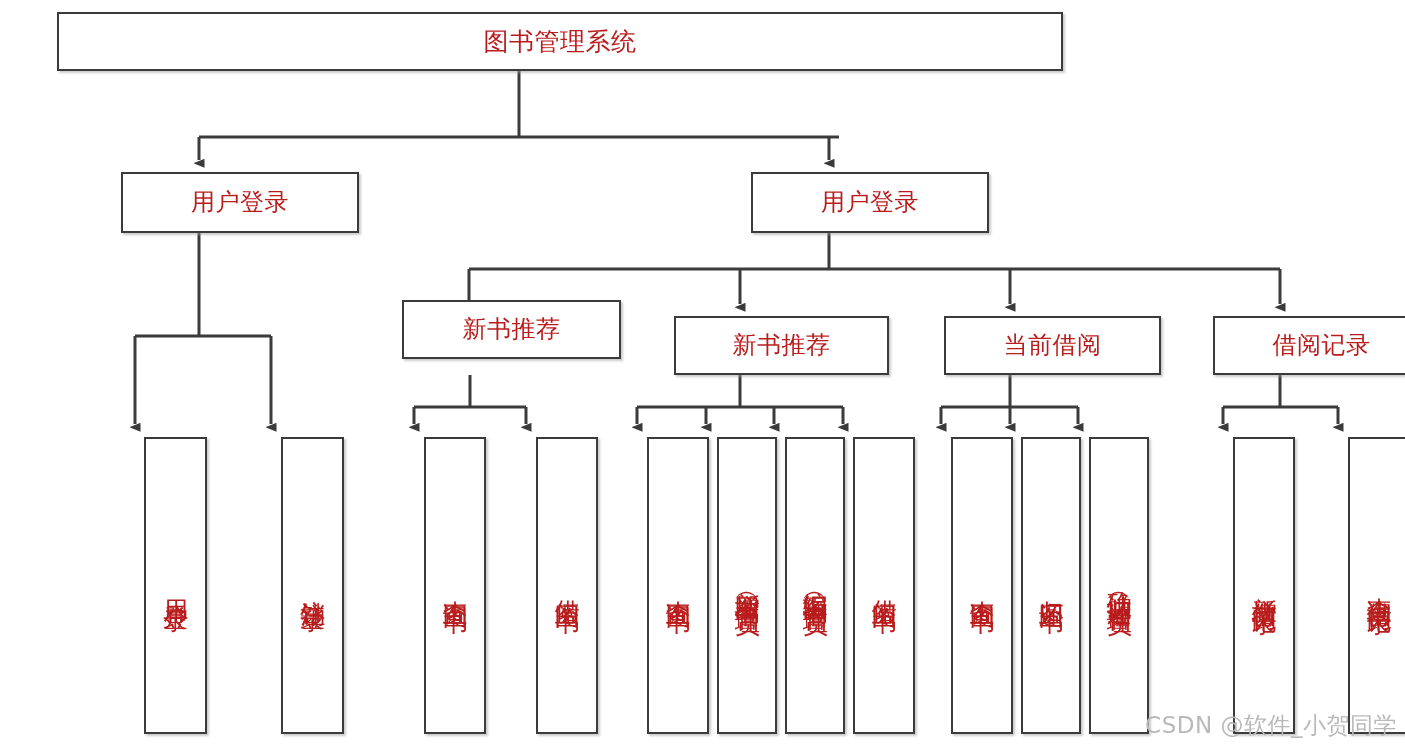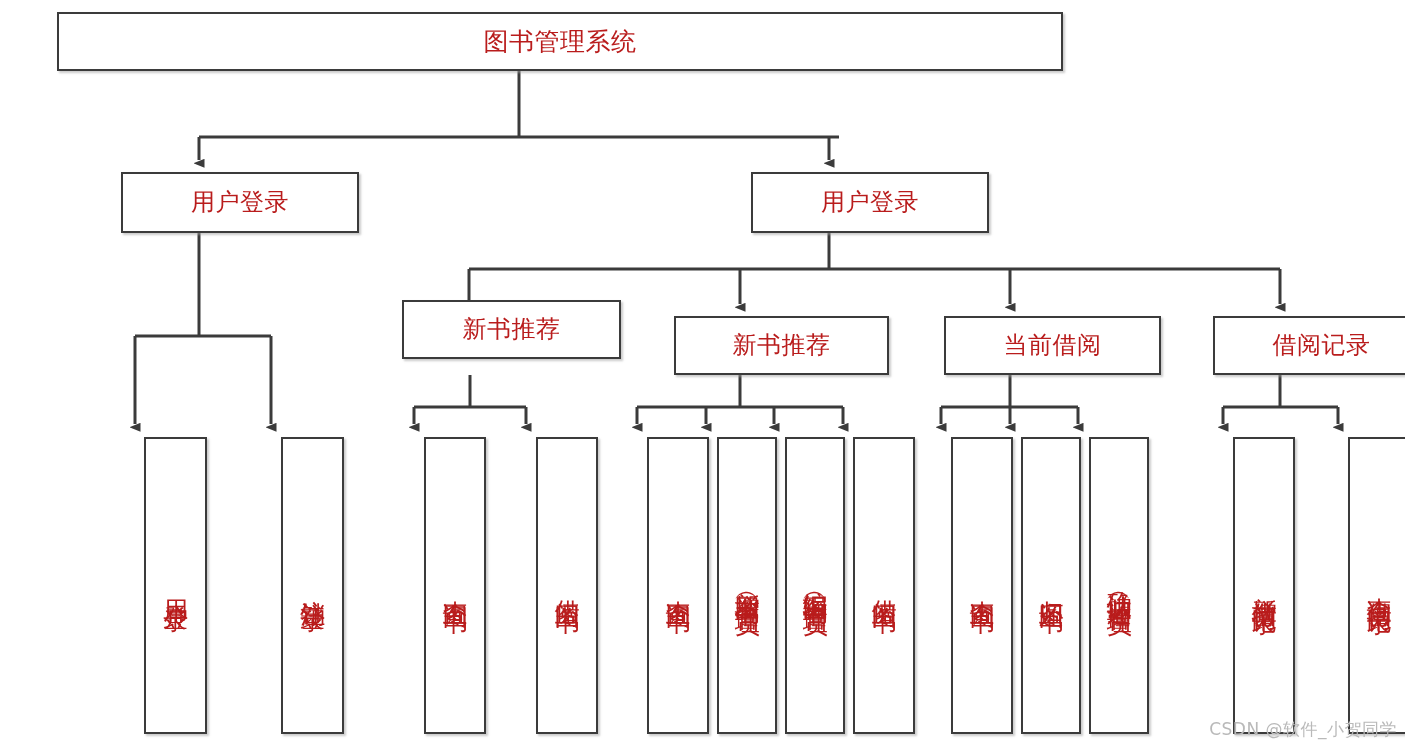--- a/index.html
+++ b/index.html
@@ -60,21 +60,21 @@
     text-orientation: upright;
     font-size: 25px;
     line-height: 1.18;
     letter-spacing: 3px;
     white-space: nowrap;
   }
   .watermark {
     position: absolute;
     right: 8px;
     bottom: 6px;
-    font-size: 17px;
+    font-size: 23px;
     color: #b9b9b9;
     letter-spacing: 0.5px;
     z-index: 5;
     white-space: nowrap;
     font-family: "DejaVu Sans", "Liberation Sans", sans-serif;
   }
 </style>
 </head>
 <body>
 

